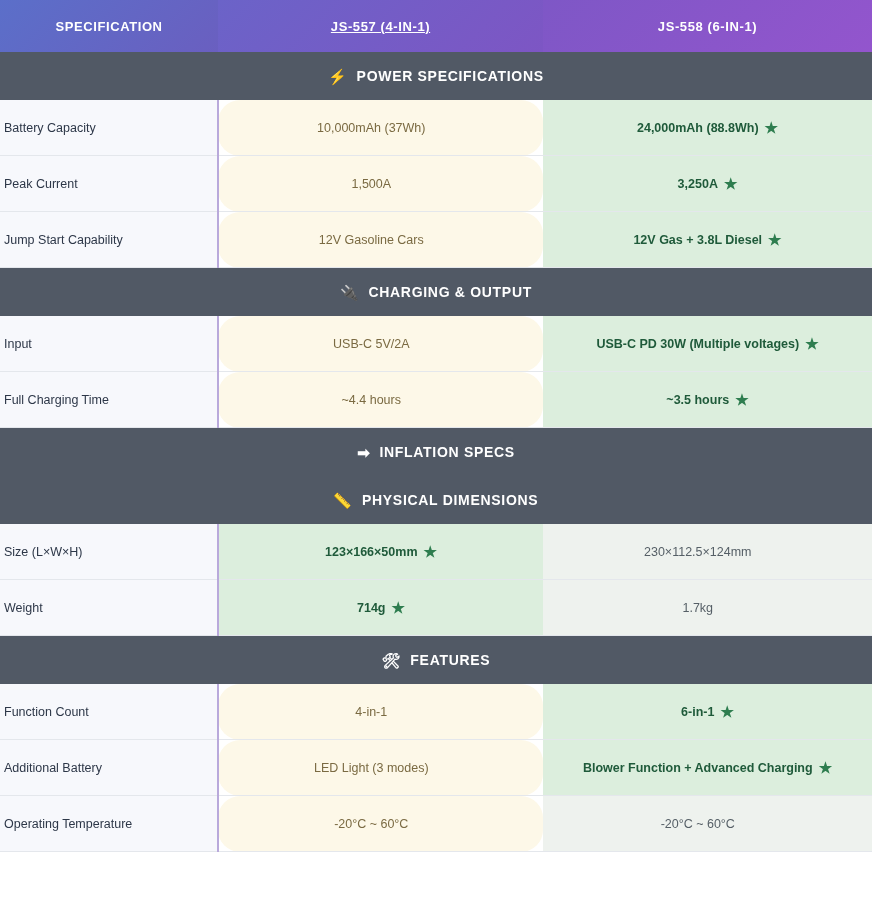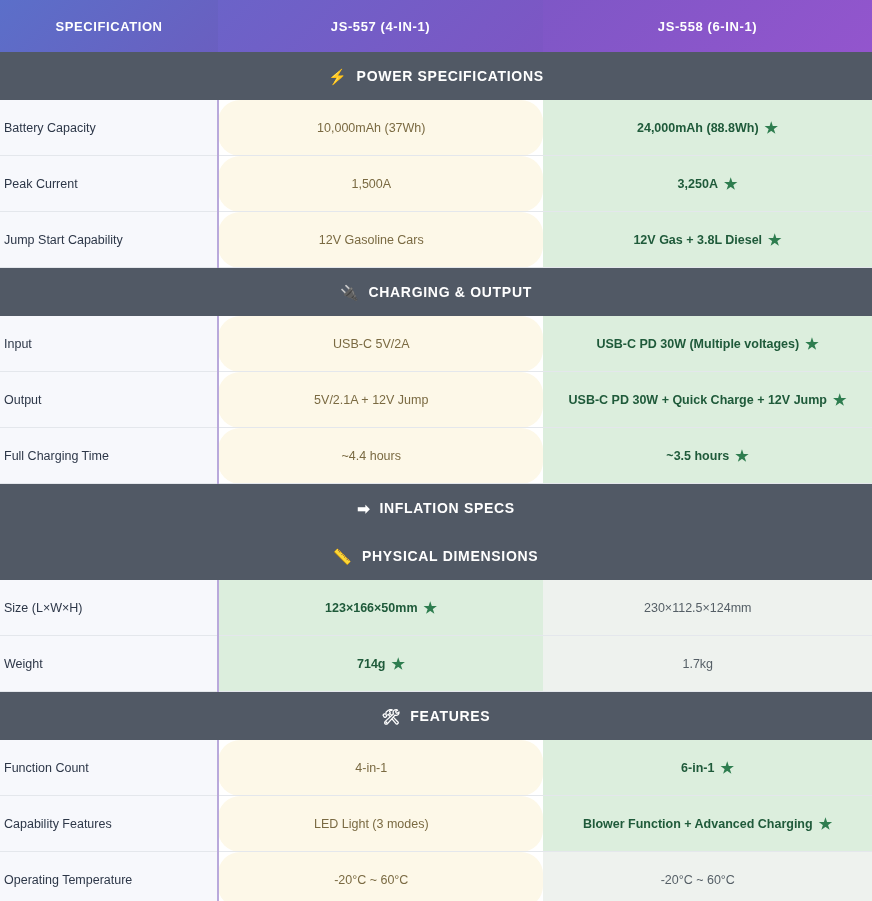--- a/index.html
+++ b/index.html
@@ -29,20 +29,21 @@
     font-weight: bold;
     letter-spacing: 0.6px;
     vertical-align: middle;
     padding: 0;
   }
   th.head-spec {
     background: linear-gradient(135deg, #5b6fc9 0%, #6a5fc0 100%);
   }
   th.head-a {
     background: linear-gradient(135deg, #6b63c8 0%, #7d56c4 100%);
+    text-decoration: underline;
   }
   th.head-b {
     background: linear-gradient(135deg, #7e57c6 0%, #9355cd 100%);
   }
 
   tr.section-row td {
     background: #515965;
     color: #ffffff;
     text-align: center;
     font-size: 14px;
@@ -202,35 +203,20 @@
           </div>
         </td>
         <td class="cell-val tone-green is-winner">
           <div class="val-wrap">
             <span class="val-text">USB-C PD 30W (Multiple voltages)</span>
             <span class="star">★</span>
           </div>
         </td>
       </tr>
       <tr class="data-row">
-        <td class="cell-spec">Output</td>
-        <td class="cell-val tone-cream">
-          <div class="val-wrap">
-            <span class="val-text">5V/2.1A + 12V Jump</span>
-            <span class="star hidden">★</span>
-          </div>
-        </td>
-        <td class="cell-val tone-green is-winner">
-          <div class="val-wrap">
-            <span class="val-text">USB-C PD 30W + Quick Charge + 12V Jump</span>
-            <span class="star">★</span>
-          </div>
-        </td>
-      </tr>
-      <tr class="data-row">
         <td class="cell-spec">Full Charging Time</td>
         <td class="cell-val tone-cream">
           <div class="val-wrap">
             <span class="val-text">~4.4 hours</span>
             <span class="star hidden">★</span>
           </div>
         </td>
         <td class="cell-val tone-green is-winner">
           <div class="val-wrap">
             <span class="val-text">~3.5 hours</span>
@@ -301,21 +287,21 @@
           </div>
         </td>
         <td class="cell-val tone-green is-winner">
           <div class="val-wrap">
             <span class="val-text">6-in-1</span>
             <span class="star">★</span>
           </div>
         </td>
       </tr>
       <tr class="data-row">
-        <td class="cell-spec">Capability Features</td>
+        <td class="cell-spec">Additional Battery</td>
         <td class="cell-val tone-cream">
           <div class="val-wrap">
             <span class="val-text">LED Light (3 modes)</span>
             <span class="star hidden">★</span>
           </div>
         </td>
         <td class="cell-val tone-green is-winner">
           <div class="val-wrap">
             <span class="val-text">Blower Function + Advanced Charging</span>
             <span class="star">★</span>

